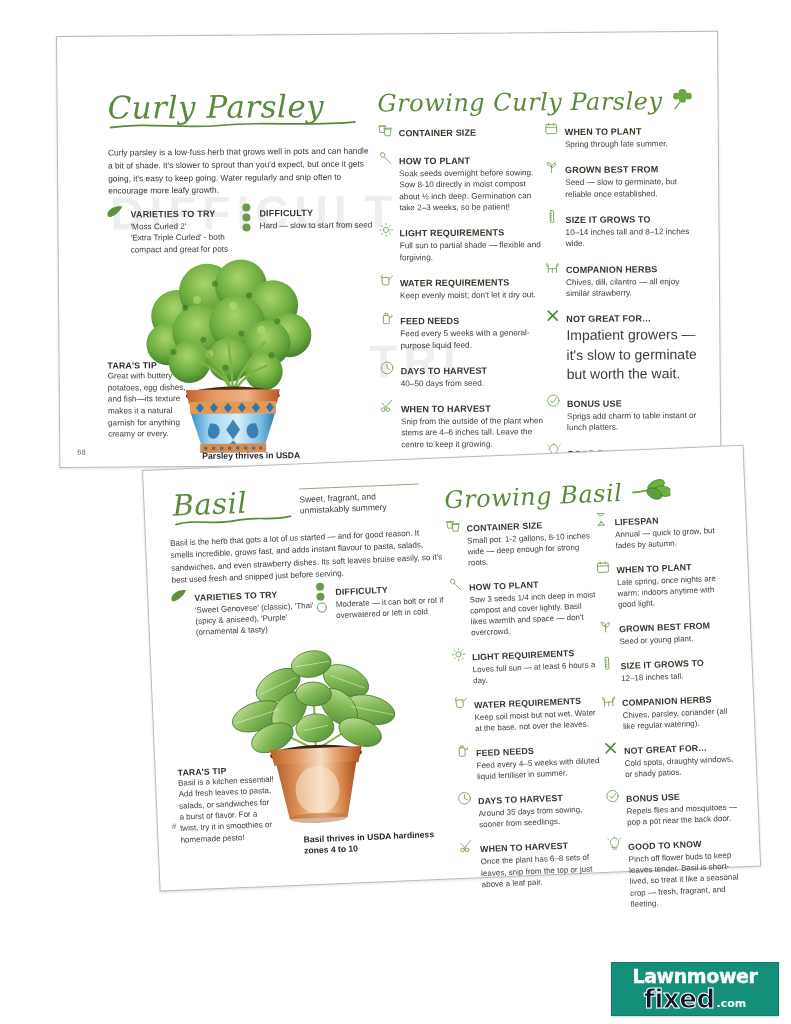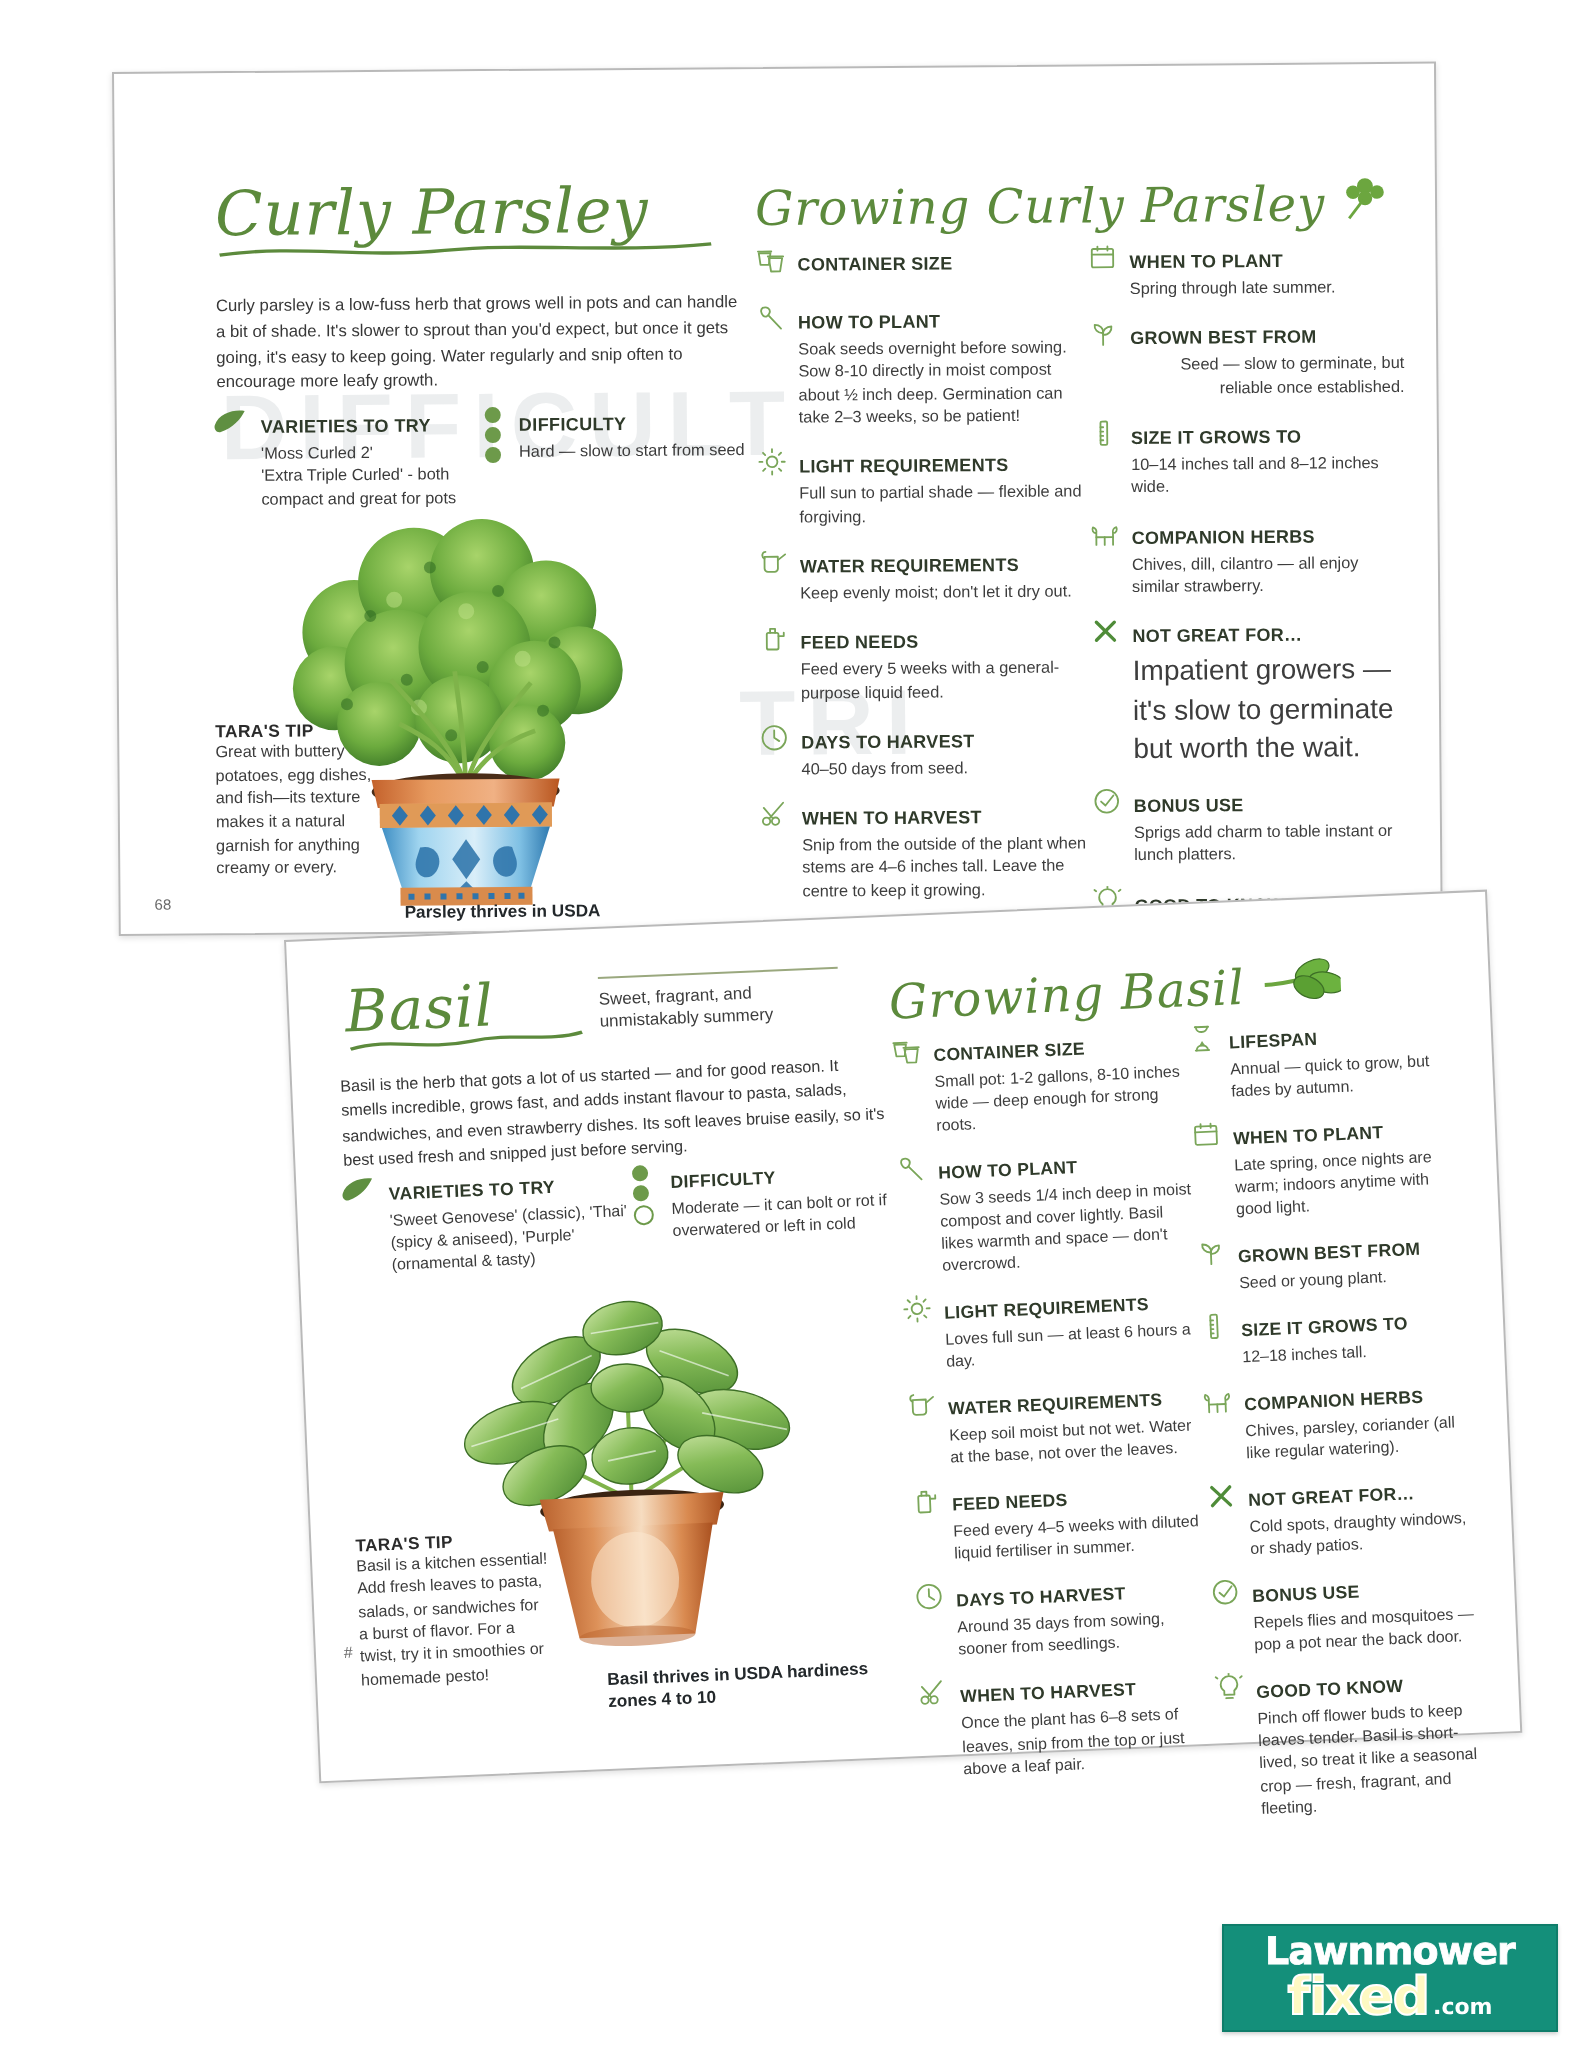--- a/index.html
+++ b/index.html
@@ -66,21 +66,21 @@
 
   
   #logo{position:absolute;left:611px;top:962px;width:166px;height:52px;
         background:#148f7a;border:1px solid #0f7d6a;box-shadow:0 1px 2px rgba(0,0,0,.2);
         display:flex;flex-direction:column;justify-content:center;align-items:center;}
   #logo .l1{font-family:"DejaVu Sans",sans-serif;font-weight:bold;font-size:19px;
             color:#ffffff;letter-spacing:-.4px;line-height:1;
             -webkit-text-stroke:.4px #fff;}
   #logo .l2row{display:flex;align-items:flex-end;line-height:1;margin-top:2px;}
   #logo .l2{font-family:"DejaVu Sans",sans-serif;font-weight:bold;font-size:26px;
-            color:#fef9c3;letter-spacing:-.5px;line-height:.9;
+            color:#0f172a;letter-spacing:-.5px;line-height:.9;
             -webkit-text-stroke:1px #ffffff;}
   #logo .l3{font-family:"DejaVu Sans",sans-serif;font-weight:bold;font-size:11px;
             color:#ffffff;margin-left:2px;padding-bottom:2px;}
 </style>
 </head>
 <body>
 
 <div class="stage">
 
   <div class="sheet" id="page-parsley">
@@ -350,21 +350,21 @@
       </span>
     </div>
     <div class="gitem">
       <span class="gico"><svg width="15" height="15" viewBox="0 0 18 18" fill="none" stroke="#7aa659" stroke-width="1.1" stroke-linecap="round" stroke-linejoin="round">
                   <path d="M9,16 V8"></path>
                   <path d="M9,9 C5.6,9 3.6,6.6 4,4 C7,4 9.4,6 9,9 z"></path>
                   <path d="M9,10 C12.4,10 14.4,7.6 14,5 C11,5 8.6,7 9,10 z"></path>
                 </svg></span>
       <span style="flex:1 1 auto;">
         <span class="gh" style="font-size:9px;">GROWN BEST FROM</span>
-        <div class="gb" style="font-size:8.2px;line-height:1.38;text-align:right;">Seed — slow to germinate, but reliable once established.</div>
+        <div class="gb" style="font-size:8.2px;line-height:1.38;">Seed — slow to germinate, but reliable once established.</div>
       </span>
     </div>
     <div class="gitem">
       <span class="gico"><svg width="15" height="15" viewBox="0 0 18 18" fill="none" stroke="#7aa659" stroke-width="1.1" stroke-linecap="round" stroke-linejoin="round">
                   <rect x="7" y="2" width="4" height="14" rx="0.8"></rect>
                   <path d="M7,5.4 h1.6 M7,8 h1.6 M7,10.6 h1.6 M7,13.2 h1.6"></path>
                 </svg></span>
       <span style="flex:1 1 auto;">
         <span class="gh" style="font-size:9px;">SIZE IT GROWS TO</span>
         <div class="gb" style="font-size:8.2px;line-height:1.38;">10–14 inches tall and 8–12 inches wide.</div>

